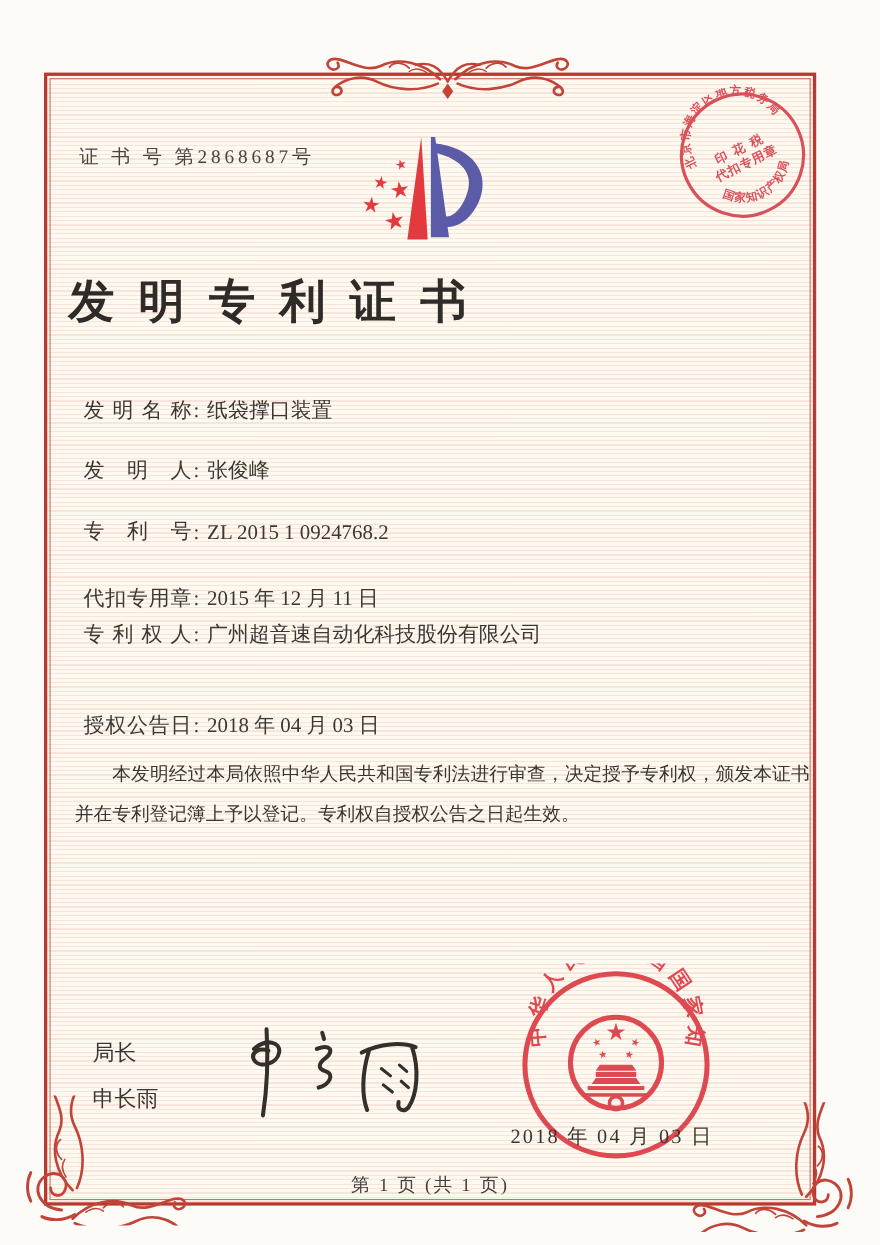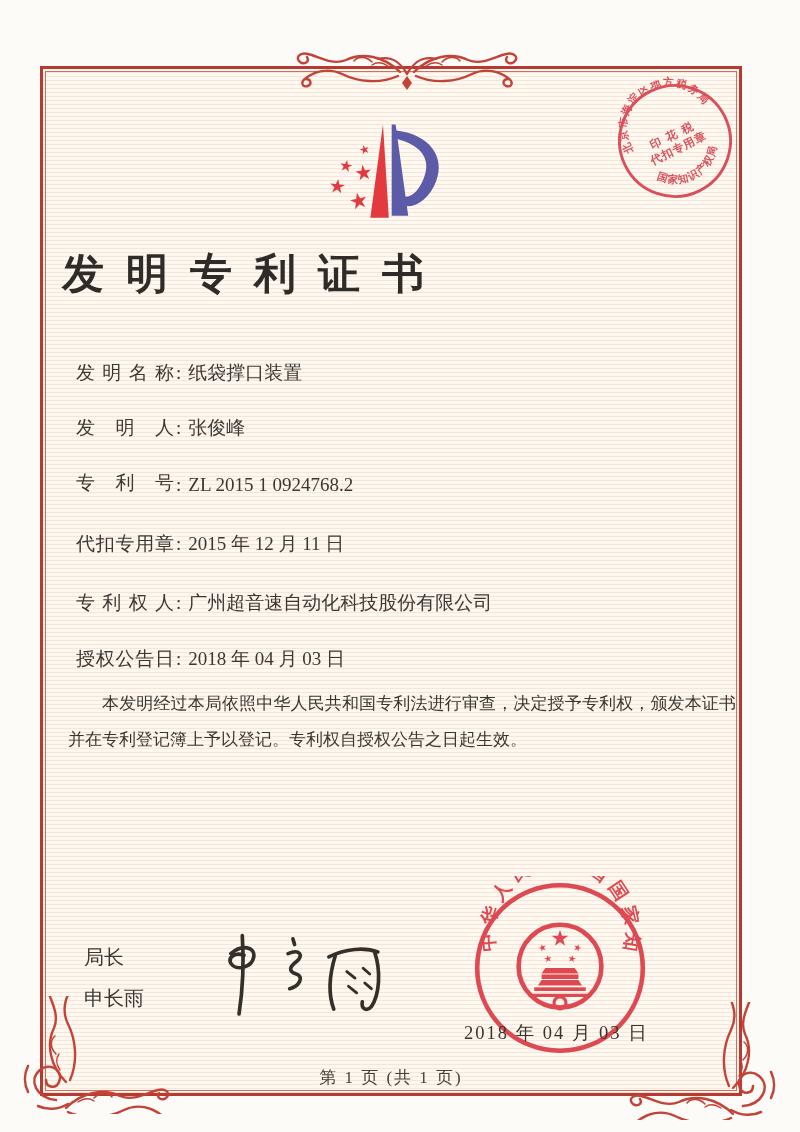--- a/index.html
+++ b/index.html
@@ -107,20 +107,21 @@
   <svg class="flourish fl-br" viewBox="0 0 175 118">
     <use href="#wing" transform="translate(48,92)"></use>
     <use href="#wing" transform="translate(30,88) rotate(-90)"></use>
     <g fill="none" stroke="#c24438" stroke-width="2.6" stroke-linecap="round">
       <path d="M40,104 C20,102 12,84 24,74 C34,66 48,74 43,86 C40,93 30,92 30,84"></path>
       <path d="M22,110 C30,114 42,114 52,108"></path>
       <path d="M12,96 C8,88 8,78 12,70"></path>
     </g>
   </svg>
 
+  <div class="cert-number">证 书 号 第2868687号</div>
 
   <svg class="logo" viewBox="0 0 170 130">
     <g fill="#e23a3e">
       <use href="#star5" transform="translate(50,40) scale(0.5) rotate(-15)"></use>
       <use href="#star5" transform="translate(31,57) scale(0.65) rotate(10)"></use>
       <use href="#star5" transform="translate(49,64) scale(0.85) rotate(-8)"></use>
       <use href="#star5" transform="translate(22,78) scale(0.8) rotate(6)"></use>
       <use href="#star5" transform="translate(44,93) scale(0.9) rotate(-12)"></use>
       <polygon points="69,14 75,110 56,110"></polygon>
     </g>
@@ -154,21 +155,21 @@
     </div>
     <div class="frow" style="top:415px">
       <span class="flabel">发明人</span><span class="fsep">:</span><span>张俊峰</span>
     </div>
     <div class="frow" style="top:470px">
       <span class="flabel">专利号</span><span class="fsep">:</span><span>ZL 2015 1 0924768.2</span>
     </div>
     <div class="frow" style="top:531px">
       <span class="flabel">代扣专用章</span><span class="fsep">:</span><span>2015 年 12 月 11 日</span>
     </div>
-    <div class="frow" style="top:590px">
+    <div class="frow" style="top:564px">
       <span class="flabel">专利权人</span><span class="fsep">:</span><span>广州超音速自动化科技股份有限公司</span>
     </div>
     <div class="frow" style="top:646px">
       <span class="flabel">授权公告日</span><span class="fsep">:</span><span>2018 年 04 月 03 日</span>
     </div>
   </div>
 
   <div class="paras">
     <p>本发明经过本局依照中华人民共和国专利法进行审查，决定授予专利权，颁发本证书并在专利登记簿上予以登记。专利权自授权公告之日起生效。</p>
   </div>

